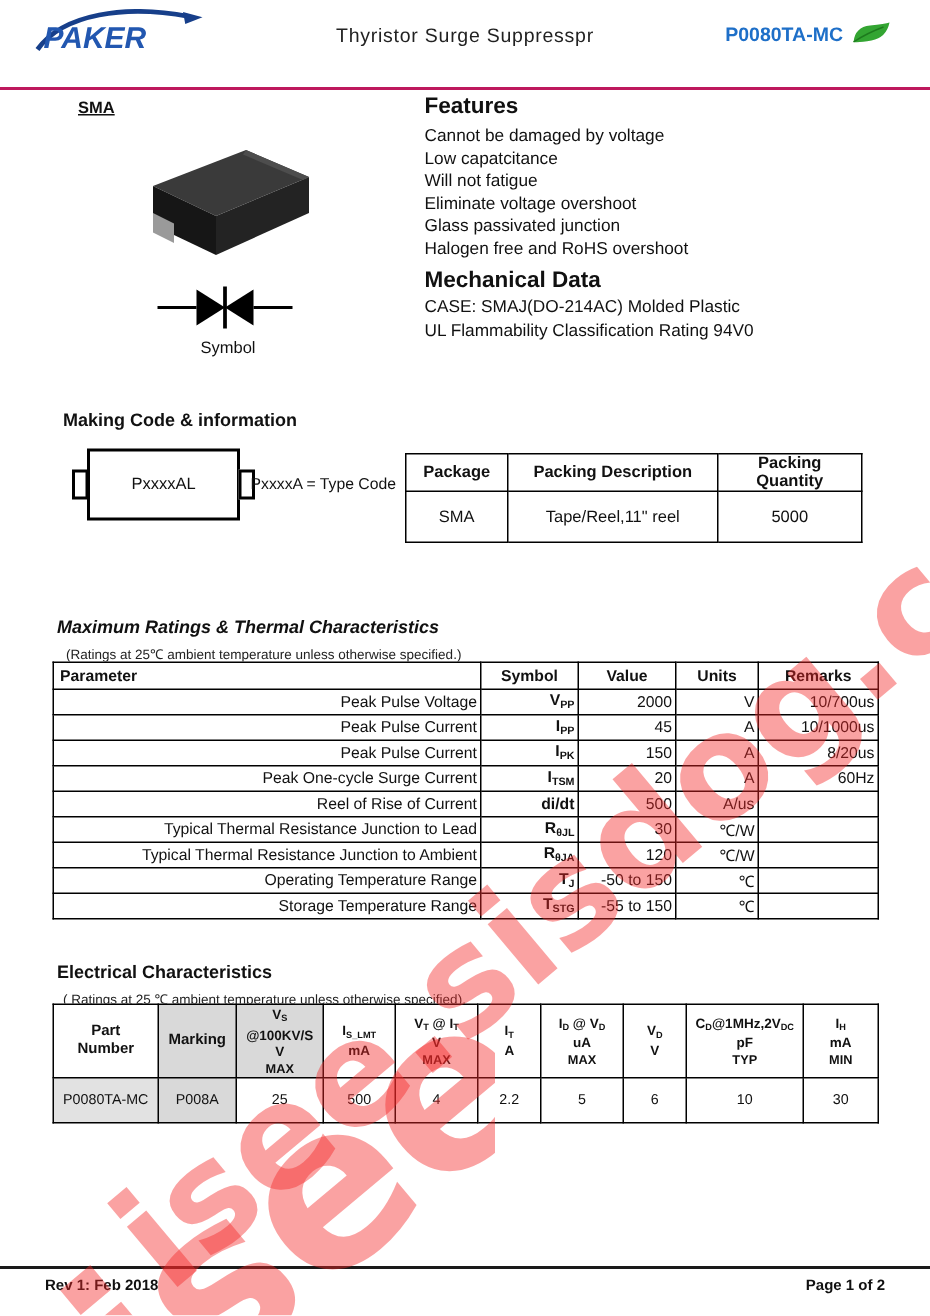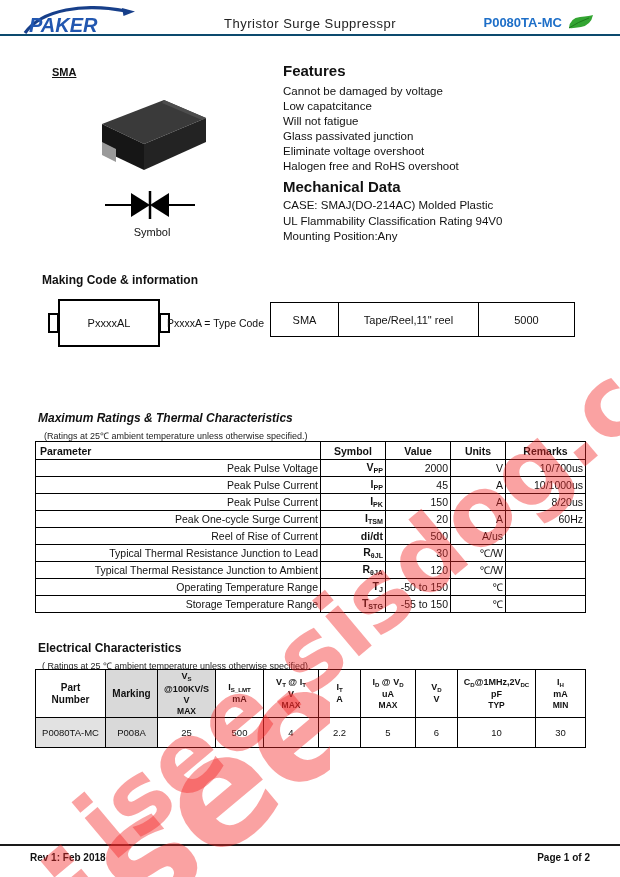--- a/index.html
+++ b/index.html
@@ -4,21 +4,21 @@
 <style>
   * { margin:0; padding:0; box-sizing:border-box; }
   html,body { background:#fff; }
   body {
     width:620px; height:877px; position:relative; overflow:hidden;
     font-family:"Liberation Sans", sans-serif; color:#111;
   }
   .abs { position:absolute; }
 
   
-  .page-header { left:0; top:0; width:620px; height:36px; border-bottom:2px solid #0c4a6e; }
+  .page-header { left:0; top:0; width:620px; height:60px; border-bottom:2px solid #be185d; }
   .doc-title { left:0; right:0; top:16px; text-align:center; font-size:13px; color:#222; letter-spacing:0.5px; }
   .part-no { right:58px; top:15px; font-size:13px; font-weight:bold; color:#1e6fc8; }
   .leaf-wrap { right:26px; top:14px; }
   .footer-line { left:0; right:0; top:844px; border-top:2px solid #1a1a1a; }
   .footer-rev { left:30px; top:852px; font-size:10px; font-weight:bold; }
   .footer-page { right:30px; top:852px; font-size:10px; font-weight:bold; }
 
   
   .sma-label { left:52px; top:66px; font-size:11px; font-weight:bold; text-decoration:underline; }
   .symbol-caption { left:82px; top:226px; width:140px; text-align:center; font-size:11px; }
@@ -116,48 +116,52 @@
   <line x1="66" y1="21" x2="92" y2="21" stroke="#000" stroke-width="2"></line>
 </svg>
 
 <div class="abs symbol-caption">Symbol</div>
 
 <div class="abs features-heading">Features</div>
 <div class="abs features-list">
   <div class="feat-line">Cannot be damaged by voltage</div>
   <div class="feat-line">Low capatcitance</div>
   <div class="feat-line">Will not fatigue</div>
+  <div class="feat-line">Eliminate voltage overshoot</div>
   <div class="feat-line">Glass passivated junction</div>
-  <div class="feat-line">Eliminate voltage overshoot</div>
   <div class="feat-line">Halogen free and RoHS overshoot</div>
 </div>
 
 <div class="abs mech-heading">Mechanical Data</div>
 <div class="abs mech-list">
   <div class="mech-line">CASE: SMAJ(DO-214AC) Molded Plastic</div>
   <div class="mech-line">UL Flammability Classification Rating 94V0</div>
-  <div class="mech-line">Mounting Position:Any</div>
 </div>
 
 <div class="abs sec-heading" style="left:42px;top:273px;">Making  Code &amp; information</div>
 
 <div class="abs marking-diagram">
   <div class="mark-tab l"></div>
   <div class="mark-box">PxxxxAL</div>
   <div class="mark-tab r"></div>
   <div class="mark-note">PxxxxA = Type Code</div>
 </div>
 
 <table class="abs pack-table">
   <colgroup>
       <col style="width:68px">
       <col style="width:140px">
       <col style="width:96px">
     </colgroup>
   <tbody>
+      <tr>
+    <th>Package</th>
+    <th>Packing Description</th>
+    <th>Packing Quantity</th>
+  </tr>
   <tr>
     <td>SMA</td>
     <td>Tape/Reel,11" reel</td>
     <td>5000</td>
   </tr>
 </tbody>
   </table>
 
 <div class="abs sec-heading" style="left:38px;top:411px;font-style:italic;">Maximum Ratings &amp; Thermal Characteristics</div>
 <div class="abs sec-note" style="left:44px;top:429px;">(Ratings at 25℃  ambient temperature unless otherwise specified.)</div>

